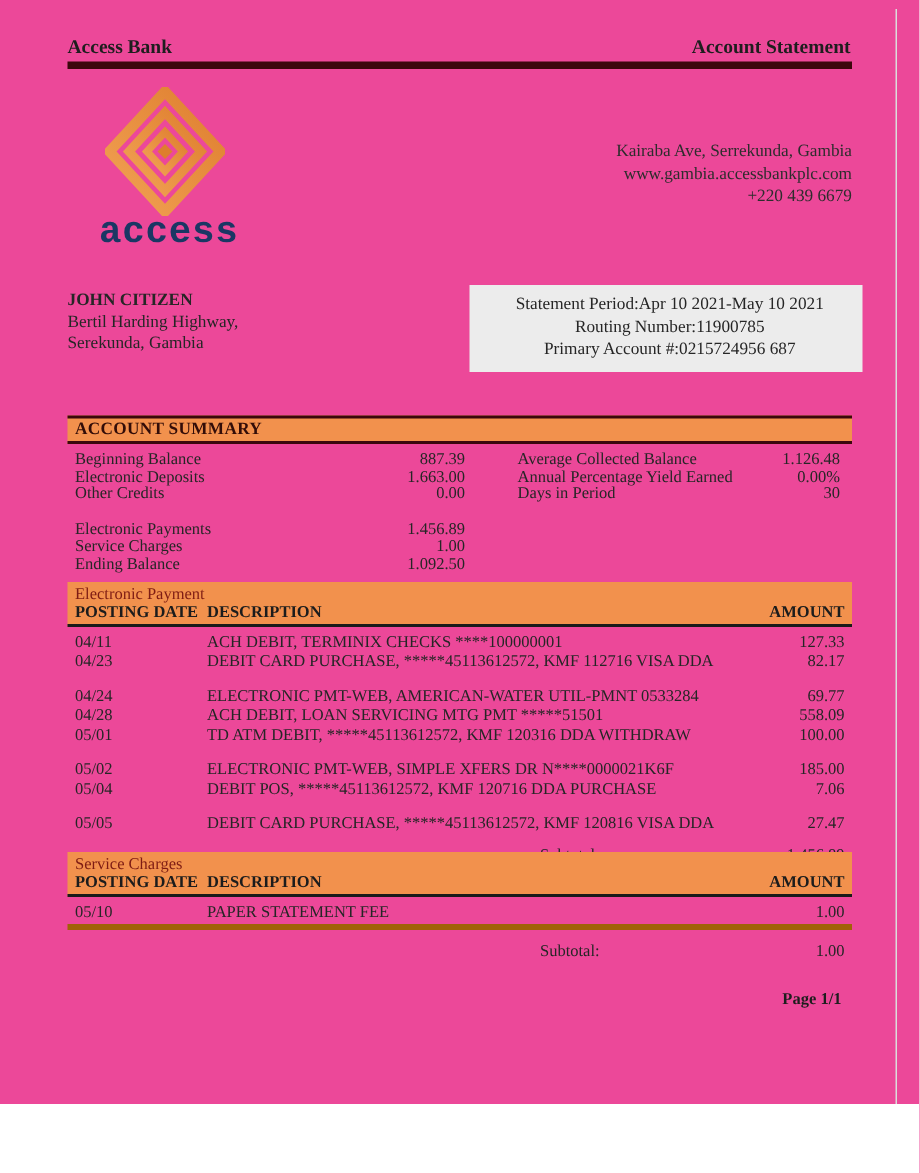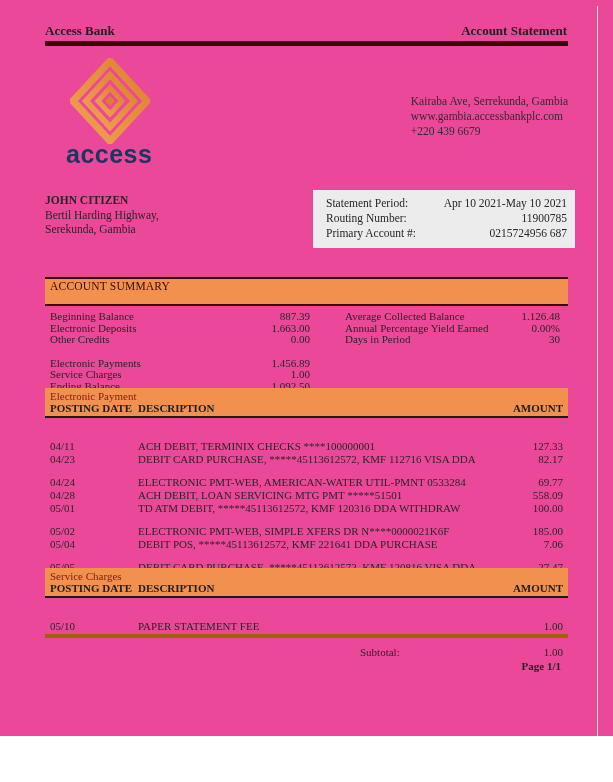--- a/index.html
+++ b/index.html
@@ -11,57 +11,57 @@
   .scan-edge { position:absolute; right:15px; top:6px; width:1px; height:745px; background:#dcdcdc; }
 
   
   .bank-name  { position:absolute; left:45px;  top:23px; font-size:13px; font-weight:bold; color:#1e1e1e; }
   .doc-title  { position:absolute; right:46px; top:23px; font-size:13px; font-weight:bold; color:#1e1e1e; }
   .top-rule   { position:absolute; left:45px; top:41px; width:523px; height:5px; background:#3B070C; }
 
   
   .logo-box   { position:absolute; left:70px; top:58px; width:120px; }
   .logo-svg   { display:block; }
-  .wordmark   { position:absolute; left:-4px; top:82px; font-family:Liberation Sans, sans-serif;
+  .wordmark   { position:absolute; left:-4px; top:82px; font-family:Liberation Mono, monospace;
                 font-weight:bold; font-size:25px; color:#1A3764; letter-spacing:0.5px; }
 
   
-  .contact    { position:absolute; right:45px; top:94px; text-align:left; font-size:11.5px; line-height:15px; color:#2d2d2d; }
+  .contact    { position:absolute; right:45px; top:94px; text-align:right; font-size:11.5px; line-height:15px; color:#2d2d2d; }
 
   
   .customer   { position:absolute; left:45px; top:193px; font-size:11.5px; line-height:14.5px; }
   .customer .name { font-weight:bold; }
 
   
   .stmt-box   { position:absolute; left:313px; top:190px; width:262px; background:#ECECEC; padding:6px 8px 7px 13px; }
-  .info-row   { display:flex; justify-content:space-between; font-size:11.5px; line-height:15px; }
+  .info-row   { display:flex; justify-content:center; font-size:11.5px; line-height:15px; }
 
   
   .summary    { position:absolute; left:45px; top:277px; width:523px; }
   .summary-bar{ background:#F2914D; border-top:2px solid #3B070C; border-bottom:2px solid #3B070C;
-                font-size:11.5px; font-weight:normal; color:#330D08; padding:0 0 11px 5px; line-height:14px; letter-spacing:0.2px; }
+                font-size:11.5px; font-weight:bold; color:#330D08; padding:0 0 1px 5px; line-height:14px; letter-spacing:0.2px; }
   .summary-body { position:relative; margin-top:5px; }
   .sum-left   { width:265px; padding-left:5px; }
   .sum-group  { margin-bottom:12px; }
   .sum-row    { display:flex; justify-content:space-between; font-size:11px; line-height:11.6px; }
   .sum-right  { position:absolute; left:300px; top:0; width:215px; }
   .sum-right .sum-row { line-height:11.6px; }
 
   
   .tx-wrap    { position:absolute; left:45px; top:0; width:523px; height:0; }
   .tx-section { position:absolute; left:0; width:523px; }
   .tx-section-0 { top:388px; }
   .tx-section-1 { top:568px; }
   .tx-bar     { background:#F2914D; padding:2px 5px 1px 5px; border-bottom:2.5px solid #1a1a1a; }
   .tx-title   { font-size:11px; font-weight:normal; color:#7E1C14; line-height:12px; }
   .tx-cols    { display:flex; font-size:11px; font-weight:bold; color:#1c1c1c; line-height:13px; }
   .c-date     { width:88px; }
   .c-desc     { flex:1; }
   .c-amt      { text-align:right; }
-  .tx-body    { padding:22px 5px 0 5px; }
+  .tx-body    { padding:4px 5px 0 5px; }
   .tx-section-1 .tx-body { border-bottom:4px solid #a16207; padding-bottom:1px; }
   .tx-group   { margin-bottom:10px; }
   .tx-group:last-child { margin-bottom:0; }
   .tx-row     { display:flex; font-size:11px; line-height:13px; }
   .tx-subtotal{ position:relative; height:14px; margin-top:8px; font-size:11px; }
   .sub-label  { position:absolute; left:315px; }
   .sub-value  { position:absolute; right:5px; }
 
   
   .page-num   { position:absolute; right:52px; top:660px; font-size:11px; font-weight:bold; color:#1e1e1e; }
@@ -210,21 +210,21 @@
             </div>
           </div>
           <div class="tx-group">
             <div class="tx-row">
               <span class="c-date">05/02</span>
               <span class="c-desc">ELECTRONIC PMT-WEB, SIMPLE XFERS DR N****0000021K6F</span>
               <span class="c-amt">185.00</span>
             </div>
             <div class="tx-row">
               <span class="c-date">05/04</span>
-              <span class="c-desc">DEBIT POS, *****45113612572, KMF 221641 DDA PURCHASE</span>
+              <span class="c-desc">DEBIT POS, *****45113612572, KMF 120716 DDA PURCHASE</span>
               <span class="c-amt">7.06</span>
             </div>
           </div>
           <div class="tx-group">
             <div class="tx-row">
               <span class="c-date">05/05</span>
               <span class="c-desc">DEBIT CARD PURCHASE, *****45113612572, KMF 120816 VISA DDA</span>
               <span class="c-amt">27.47</span>
             </div>
           </div>

